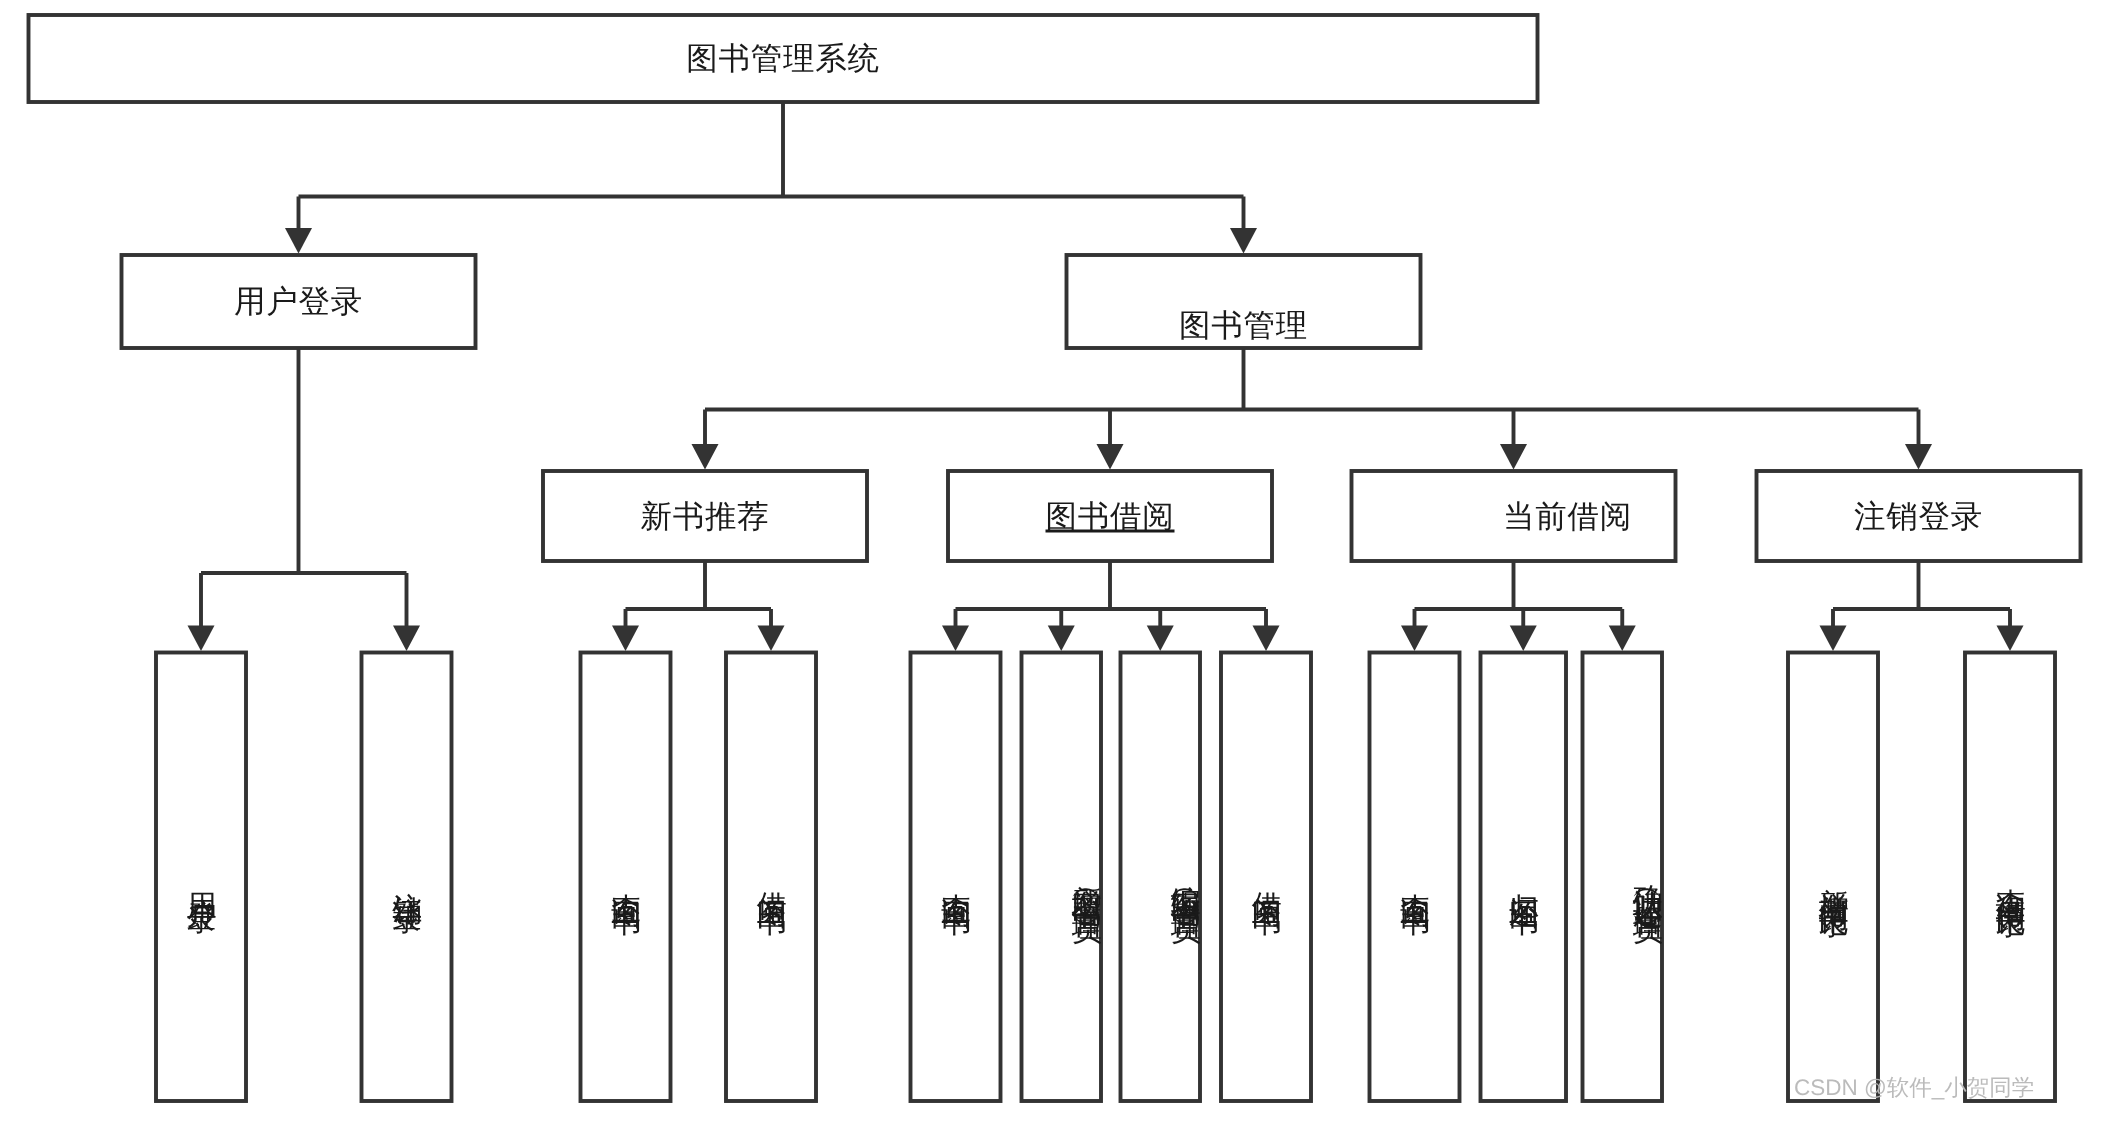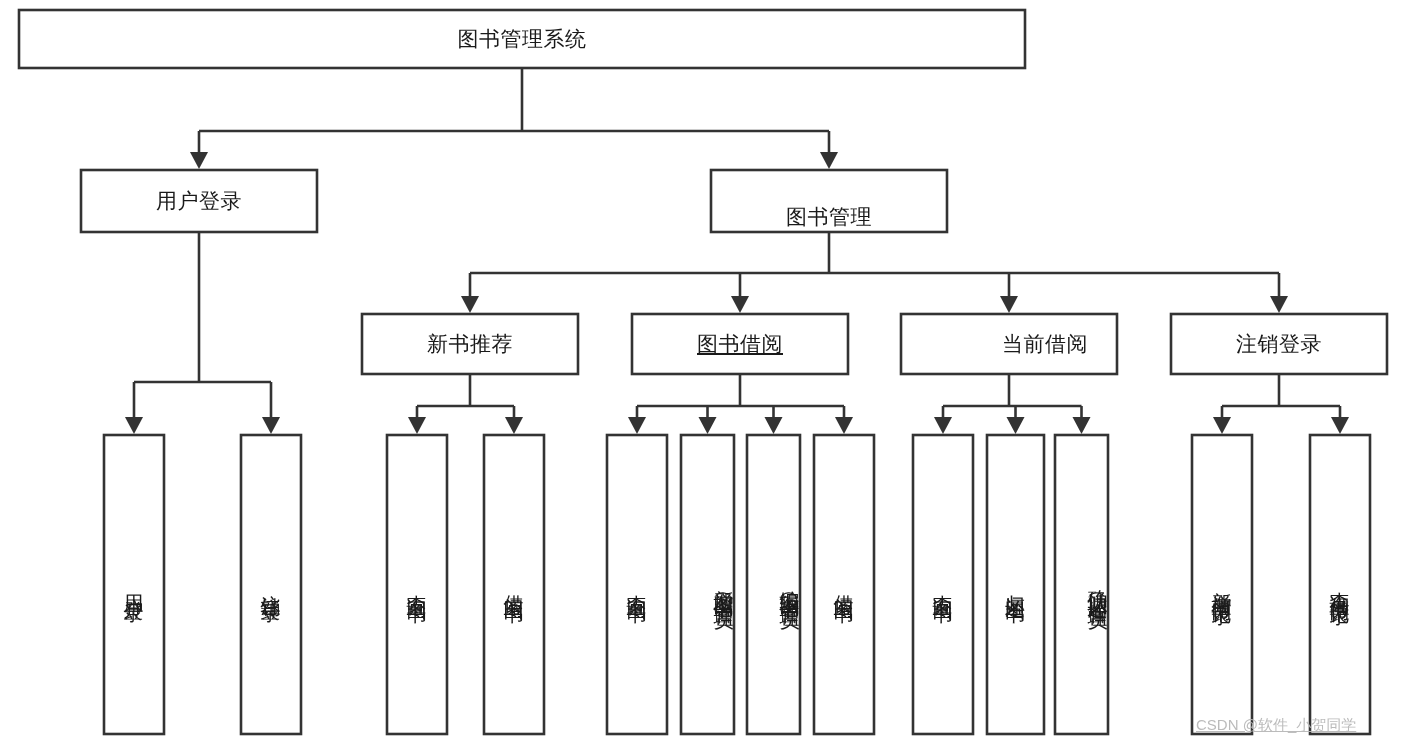--- a/index.html
+++ b/index.html
@@ -177,15 +177,15 @@
       <div class="node-label vertical overflowy" style="left: 681px; top: 435px; width: 53px; height: 299px;">新增图书（管理员）</div>
       <div class="node-label vertical overflowy" style="left: 747px; top: 435px; width: 53px; height: 299px;">编辑图书（管理员）</div>
       <div class="node-label vertical" style="left: 814px; top: 435px; width: 60px; height: 299px;">借阅图书</div>
       <div class="node-label vertical" style="left: 913px; top: 435px; width: 60px; height: 299px;">查询图书</div>
       <div class="node-label vertical" style="left: 987px; top: 435px; width: 57px; height: 299px;">归还图书</div>
       <div class="node-label vertical overflowy" style="left: 1055px; top: 435px; width: 53px; height: 299px;">确认归还（管理员）</div>
       <div class="node-label vertical" style="left: 1192px; top: 435px; width: 60px; height: 299px;">新增借阅记录</div>
       <div class="node-label vertical" style="left: 1310px; top: 435px; width: 60px; height: 299px;">查询借阅记录</div>
     </div>
 
-  <div class="watermark" style="left: 1196px; top: 716px; text-decoration: underline;">CSDN @软件_小贺同学</div>
+  <div class="watermark" style="left: 1196px; top: 716px;">CSDN @软件_小贺同学</div>
 
 </div>
 
 </body></html>

